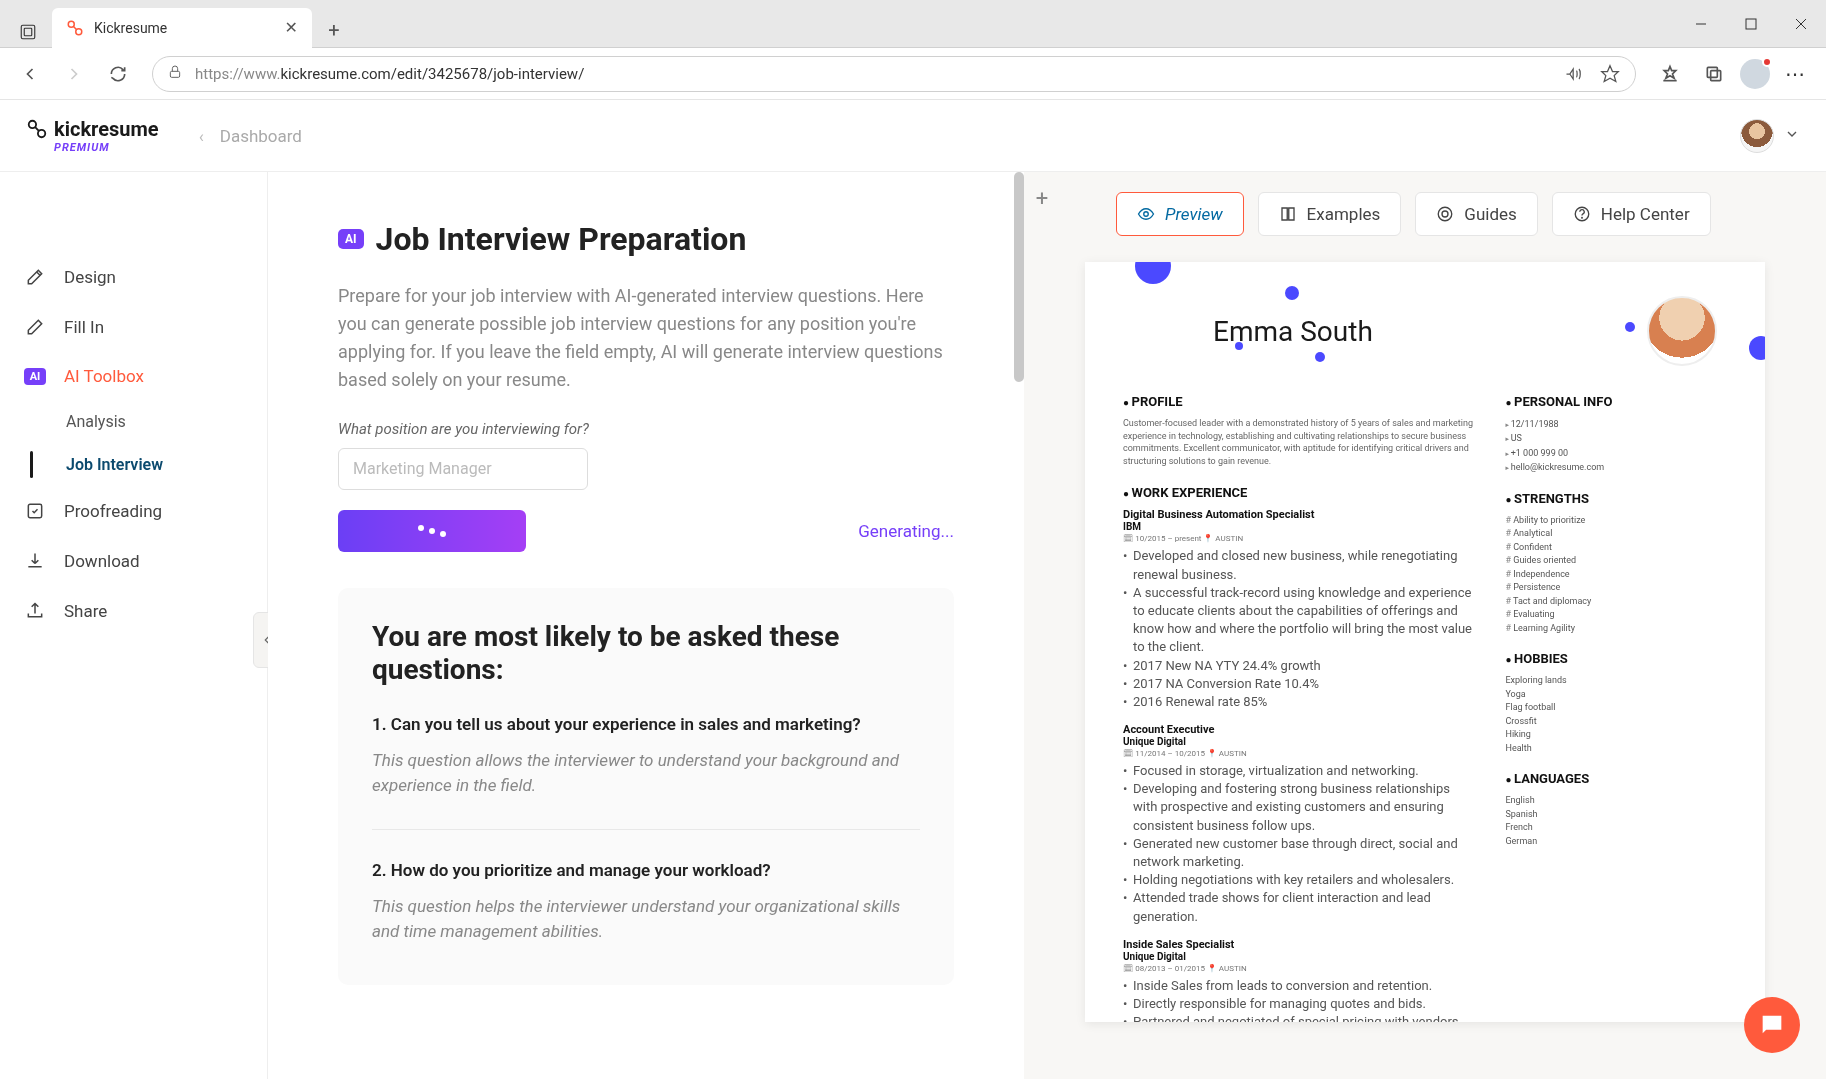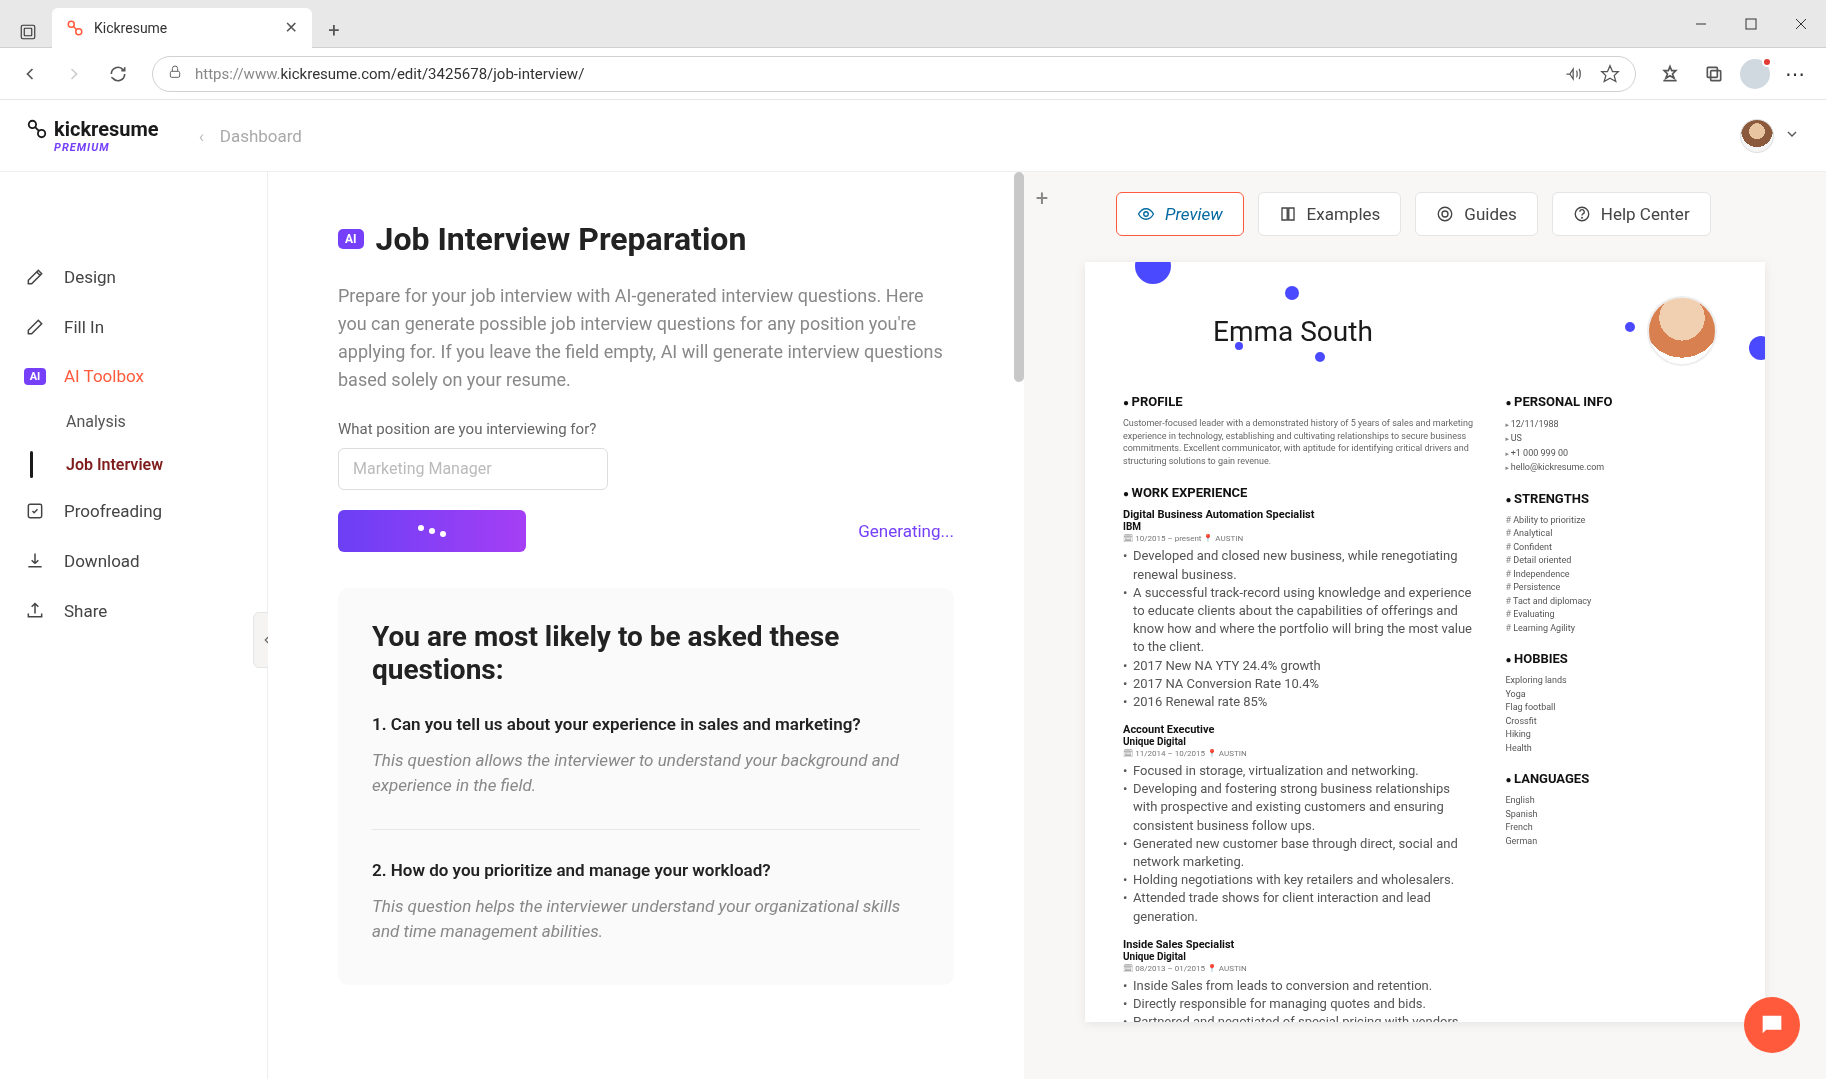--- a/index.html
+++ b/index.html
@@ -50,34 +50,34 @@
 
 
 .sidebar { width:268px; border-right:1px solid #eee; padding-top:80px; position:relative; }
 .sb-item { display:flex; align-items:center; gap:18px; padding:14px 24px; font-size:17px; color:#444; cursor:pointer; }
 .sb-item.active { color:#ff5a3c; }
 .sb-item .sb-icon { width:22px; height:22px; display:flex; align-items:center; justify-content:center; }
 .sb-item .sb-icon svg { width:20px; height:20px; stroke:currentColor; fill:none; stroke-width:1.8; }
 .ai-badge { background:#763ff9; color:#fff; font-size:11px; font-weight:700; border-radius:4px; padding:2px 5px; width:22px; text-align:center; }
 .sub-items { margin-left:0; }
 .sub-item { padding:12px 24px 12px 66px; font-size:16px; color:#555; cursor:pointer; position:relative; }
-.sub-item.current { font-weight:600; color:#7f1d1d; }
+.sub-item.current { font-weight:600; color:#0c4a6e; }
 .sub-item.current::before { content:""; position:absolute; left:30px; top:8px; bottom:8px; width:3px; background:#1a1a1a; border-radius:2px; }
 .collapse-handle { position:absolute; right:-14px; top:440px; width:28px; height:56px; background:#f5f4f2; border:1px solid #e5e5e5; border-radius:6px 0 0 6px; display:flex; align-items:center; justify-content:center; cursor:pointer; }
 .collapse-handle svg { width:14px; height:14px; stroke:#666; fill:none; stroke-width:2; }
 
 
 .editor { flex:0 0 756px; padding:48px 70px 0 70px; position:relative; overflow-y:auto; background:#fff; }
 .editor-scrollbar { position:absolute; right:0; top:0; width:10px; height:210px; background:#c8c8c8; border-radius:5px; }
 .page-title-row { display:flex; align-items:center; gap:12px; margin-bottom:24px; }
 .ai-badge-lg { background:#763ff9; color:#fff; font-size:12px; font-weight:700; border-radius:5px; padding:3px 7px; }
 .page-title { font-size:32px; font-weight:700; color:#222; }
 .intro { font-size:18px; color:#888; line-height:1.55; margin-bottom:26px; }
-.field-label { font-size:15px; color:#666; margin-bottom:10px; }
-.text-input { width:270px; height:42px; border:1px solid #ddd; border-radius:6px; padding:0 14px; font-size:16px; color:#333; }
+.field-label { font-size:15px; color:#666; margin-bottom:10px;font-style:italic; }
+.text-input { width:250px; height:42px; border:1px solid #ddd; border-radius:6px; padding:0 14px; font-size:16px; color:#333; }
 .text-input::placeholder { color:#bbb; }
 .action-row { display:flex; align-items:center; margin-top:20px; margin-bottom:36px; }
 .gen-btn { width:188px; height:42px; background:linear-gradient(90deg,#6b3ff5 0%,#a53ff5 100%); border:none; border-radius:6px; display:flex; align-items:center; justify-content:center; cursor:pointer; }
 .gen-btn .dots { display:flex; gap:5px; }
 .gen-btn .dots span { width:6px; height:6px; background:#fff; border-radius:50%; }
 .gen-btn .dots span:nth-child(1){ transform:translateY(-3px);}
 .gen-btn .dots span:nth-child(3){ transform:translateY(3px);}
 .gen-status { margin-left:auto; color:#763ff9; font-size:17px; }
 .qa-card { background:#fafafa; border-radius:10px; padding:32px 34px 40px; }
 .qa-heading { font-size:28px; font-weight:700; color:#222; margin-bottom:28px; }
@@ -435,21 +435,21 @@
               <li>12/11/1988</li>
               <li>US</li>
               <li>+1 000 999 00</li>
               <li>hello@kickresume.com</li>
             </ul>
           <div class="r-section-h">STRENGTHS</div>
           <ul class="r-tag-list" id="strengths">
               <li>Ability to prioritize</li>
               <li>Analytical</li>
               <li>Confident</li>
-              <li>Detail oriented</li>
+              <li>Guides oriented</li>
               <li>Independence</li>
               <li>Persistence</li>
               <li>Tact and diplomacy</li>
               <li>Evaluating</li>
               <li>Learning Agility</li>
             </ul>
           <div class="r-section-h">HOBBIES</div>
           <ul class="r-plain-list" id="hobbies">
               <li>Exploring lands</li>
               <li>Yoga</li>

